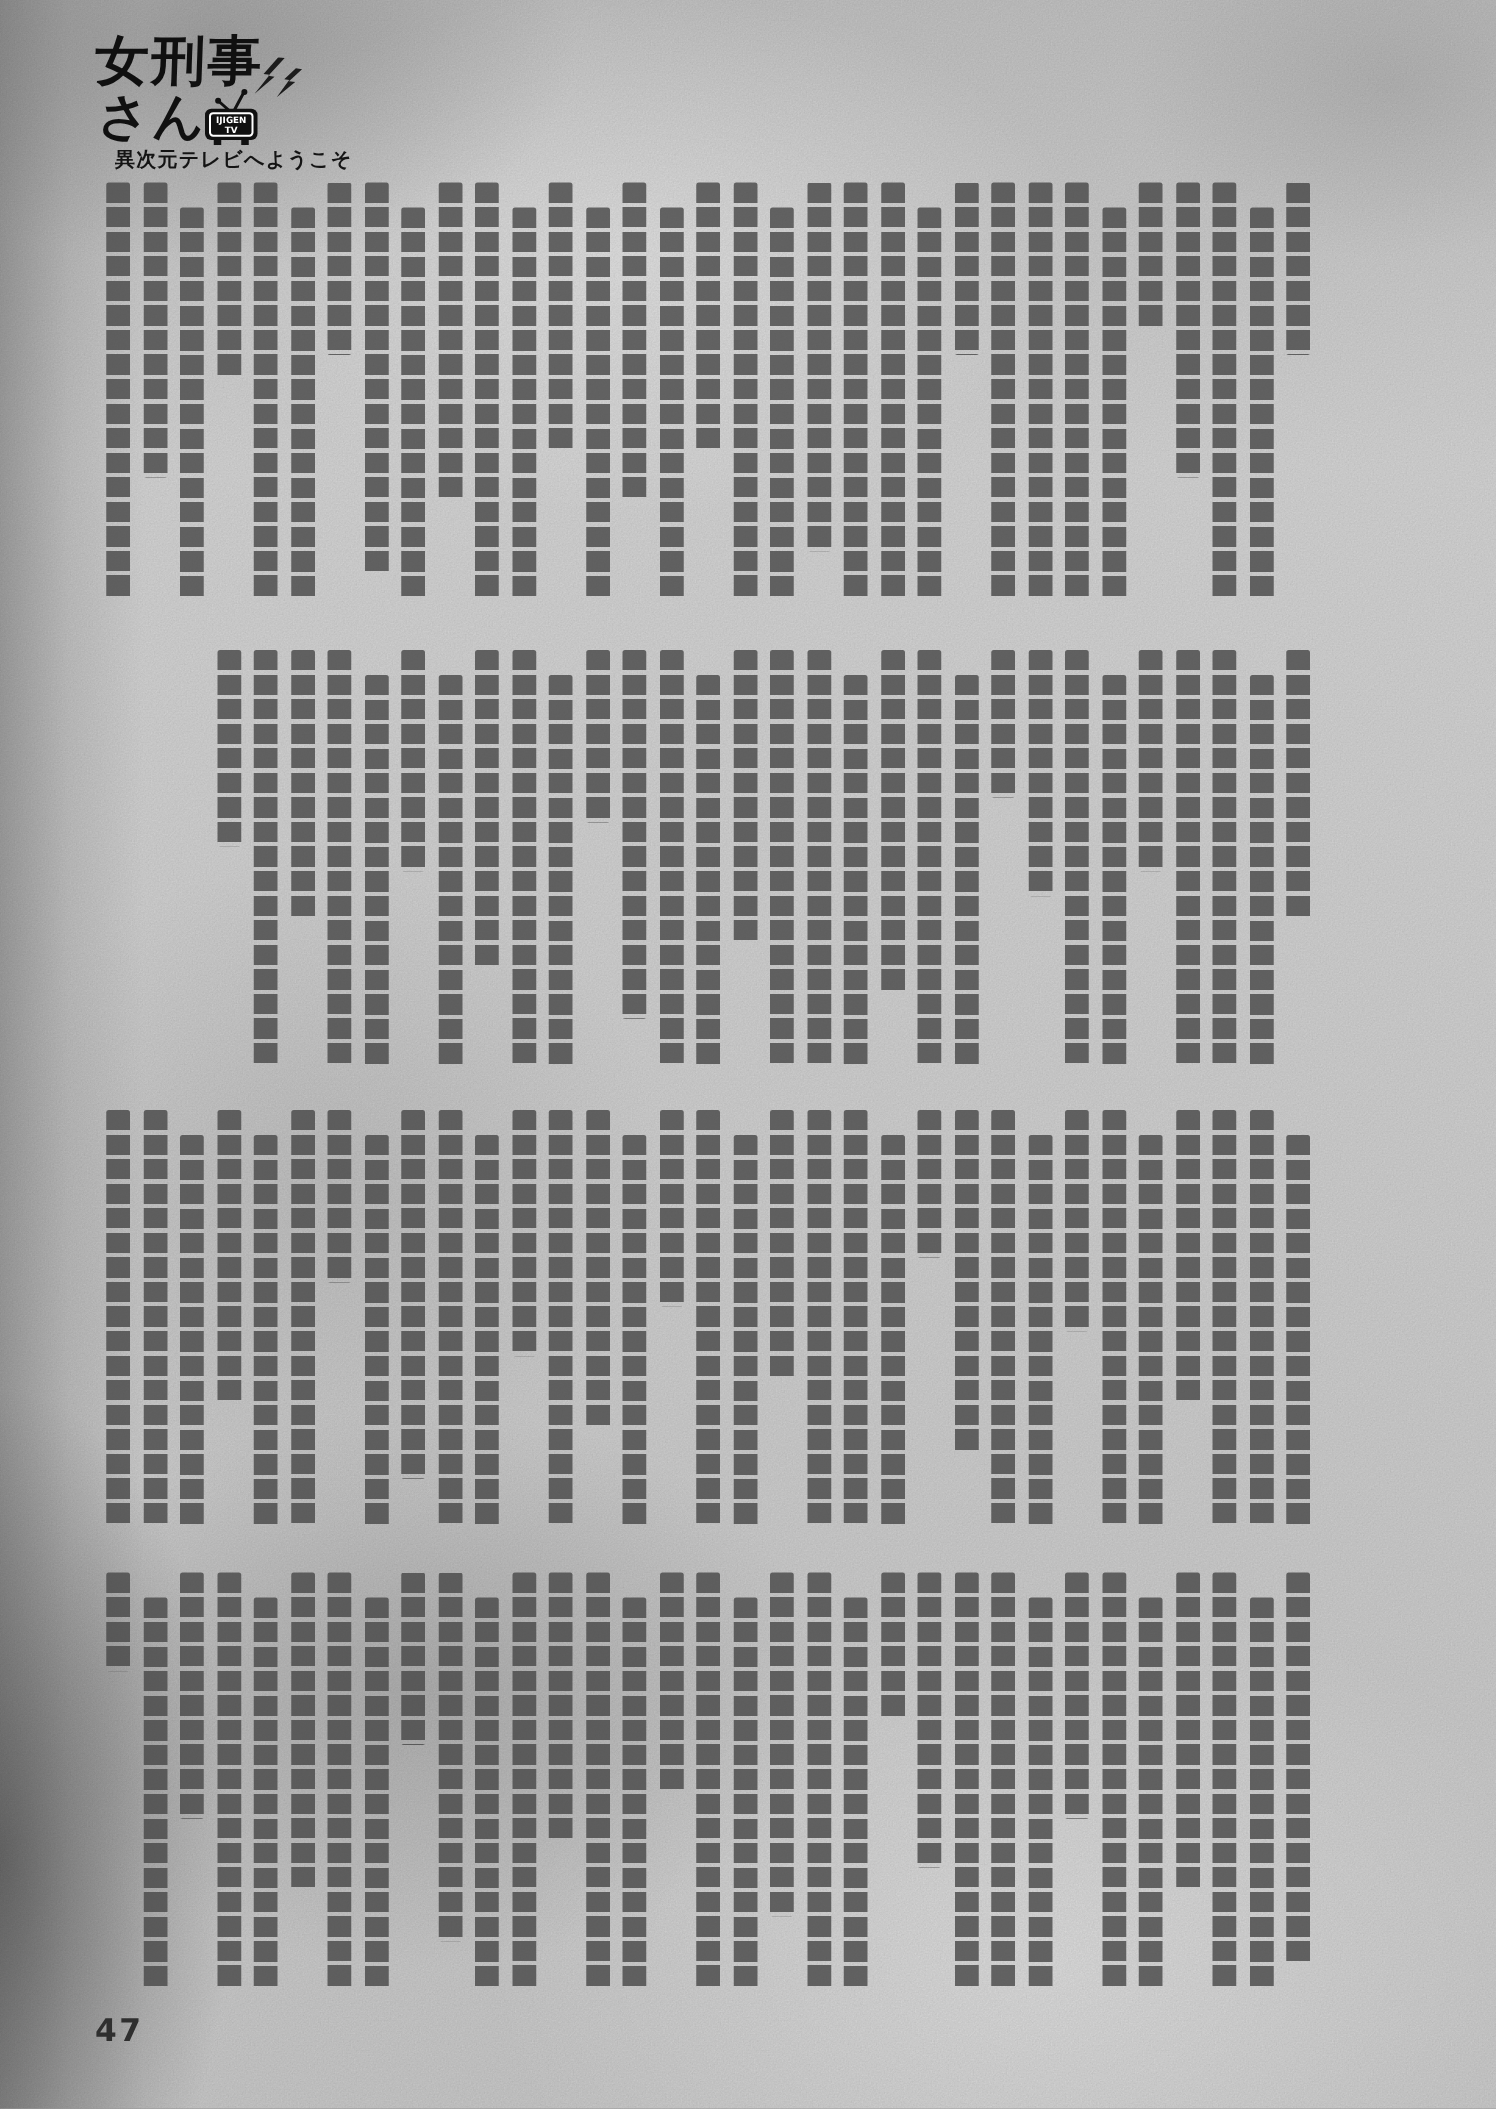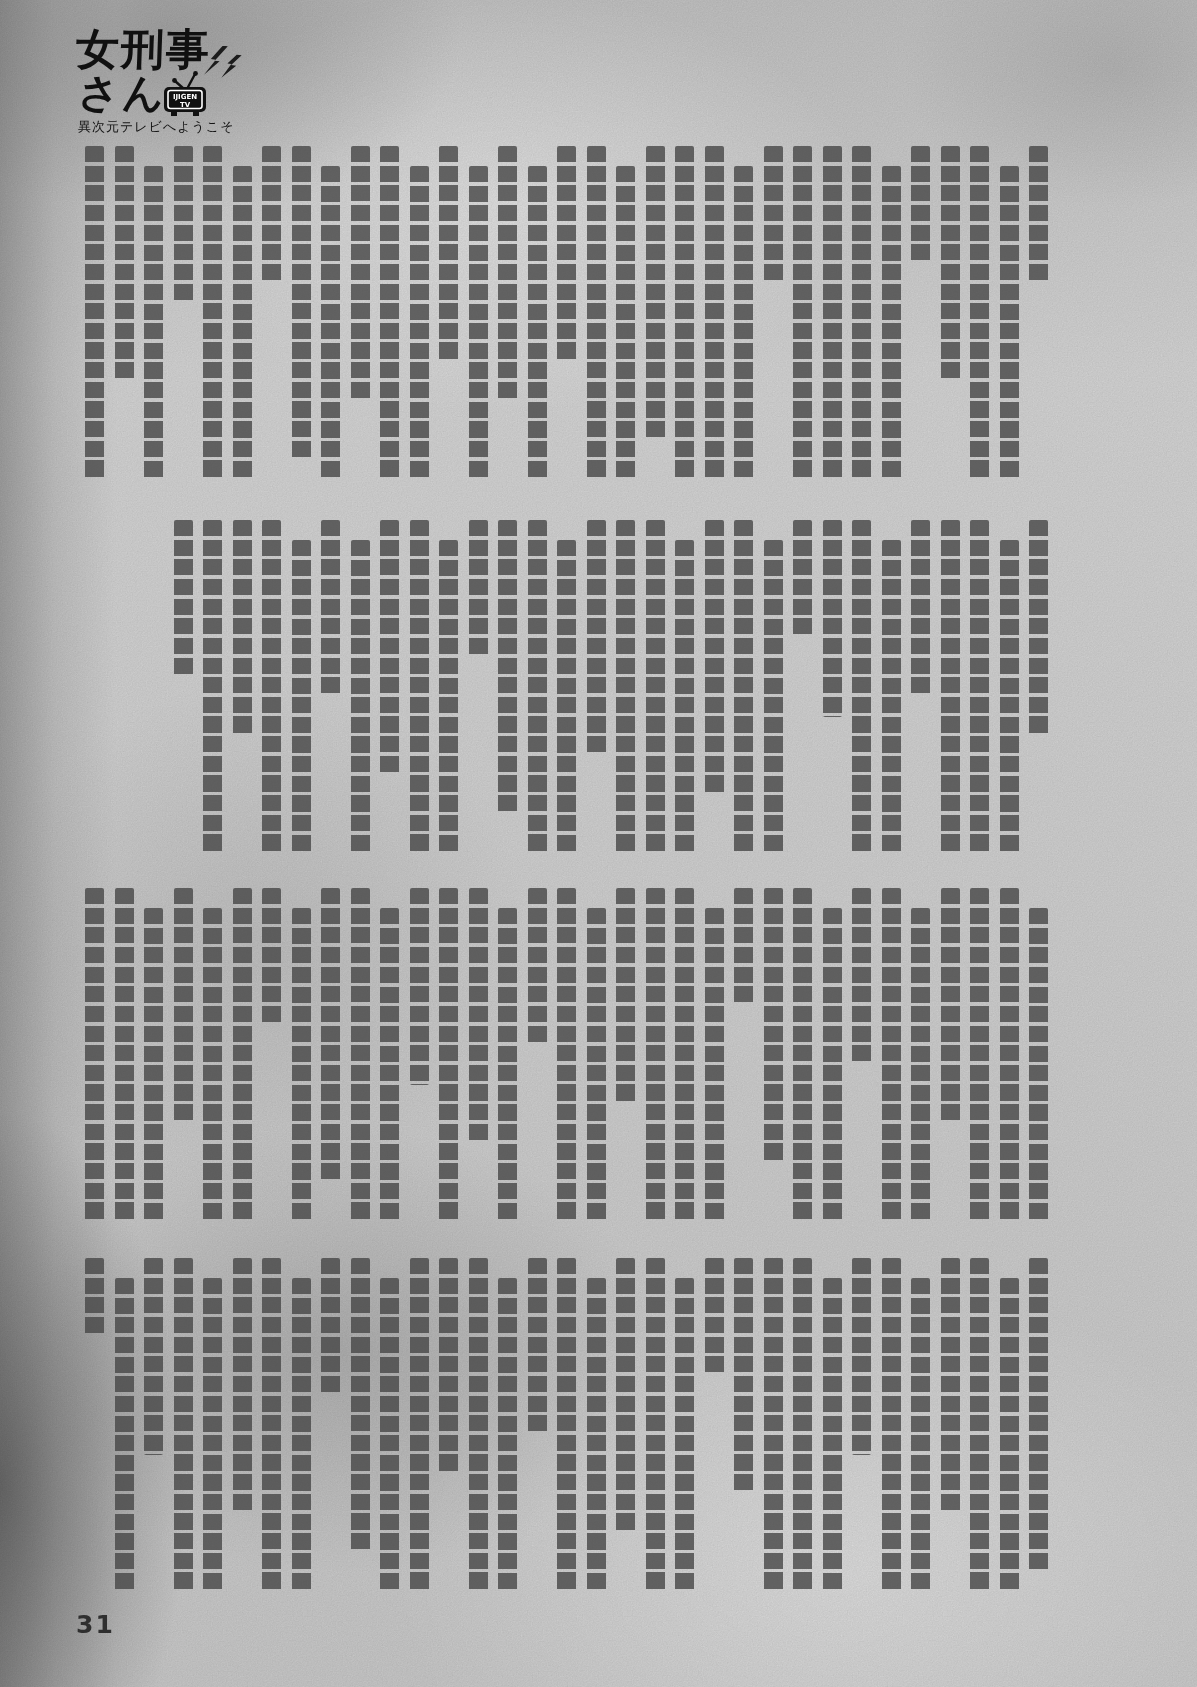--- a/index.html
+++ b/index.html
@@ -20,21 +20,21 @@
   .noise{position:absolute;inset:0;width:100%;height:100%;pointer-events:none;opacity:.16;}
 
   
   .logo{position:absolute;left:76px;top:28px;width:220px;height:120px;color:#101010;}
   .logo .t1{position:absolute;left:0;top:0;font-size:43px;line-height:1;font-weight:900;
             letter-spacing:2px;transform:skewX(-2deg);white-space:nowrap;}
   .logo .t2{position:absolute;left:2px;top:45px;font-size:41px;line-height:1;font-weight:900;
             letter-spacing:2px;transform:skewX(-2deg);white-space:nowrap;}
   .logo .tv{position:absolute;left:84px;top:42px;}
   .logo .bolts{position:absolute;left:128px;top:18px;}
-  .logo .subtitle{position:absolute;left:2px;top:90px;font-size:13px;font-weight:400;
+  .logo .subtitle{position:absolute;left:16px;top:90px;font-size:16px;font-weight:700;
             letter-spacing:1px;white-space:nowrap;color:#141414;}
 
   
   .band{position:absolute;right:149px;width:985px;height:334px;}
   .col{
     position:absolute;width:19px;border-radius:2px;color:#474747;opacity:.80;
     background-image:repeating-linear-gradient(to bottom,
       currentColor 0px, currentColor 16.2px, transparent 16.2px, transparent 19.65px);
     filter:blur(.5px);
   }
@@ -215,15 +215,15 @@
       <div class="col" style="right: 737.5px; top: 19.65px; height: 314.4px;"></div>
       <div class="col" style="right: 767px; top: 0px; height: 334.05px;"></div>
       <div class="col" style="right: 796.5px; top: 0px; height: 255.45px;"></div>
       <div class="col" style="right: 826px; top: 19.65px; height: 314.4px;"></div>
       <div class="col" style="right: 855.5px; top: 0px; height: 334.05px;"></div>
       <div class="col" style="right: 885px; top: 0px; height: 196.5px;"></div>
       <div class="col" style="right: 914.5px; top: 19.65px; height: 314.4px;"></div>
       <div class="col" style="right: 944px; top: 0px; height: 78.6px;"></div>
     </section>
 
-  <div class="pageno">31</div>
+  <div class="pageno">47</div>
 
 </div>
 
 </body></html>

